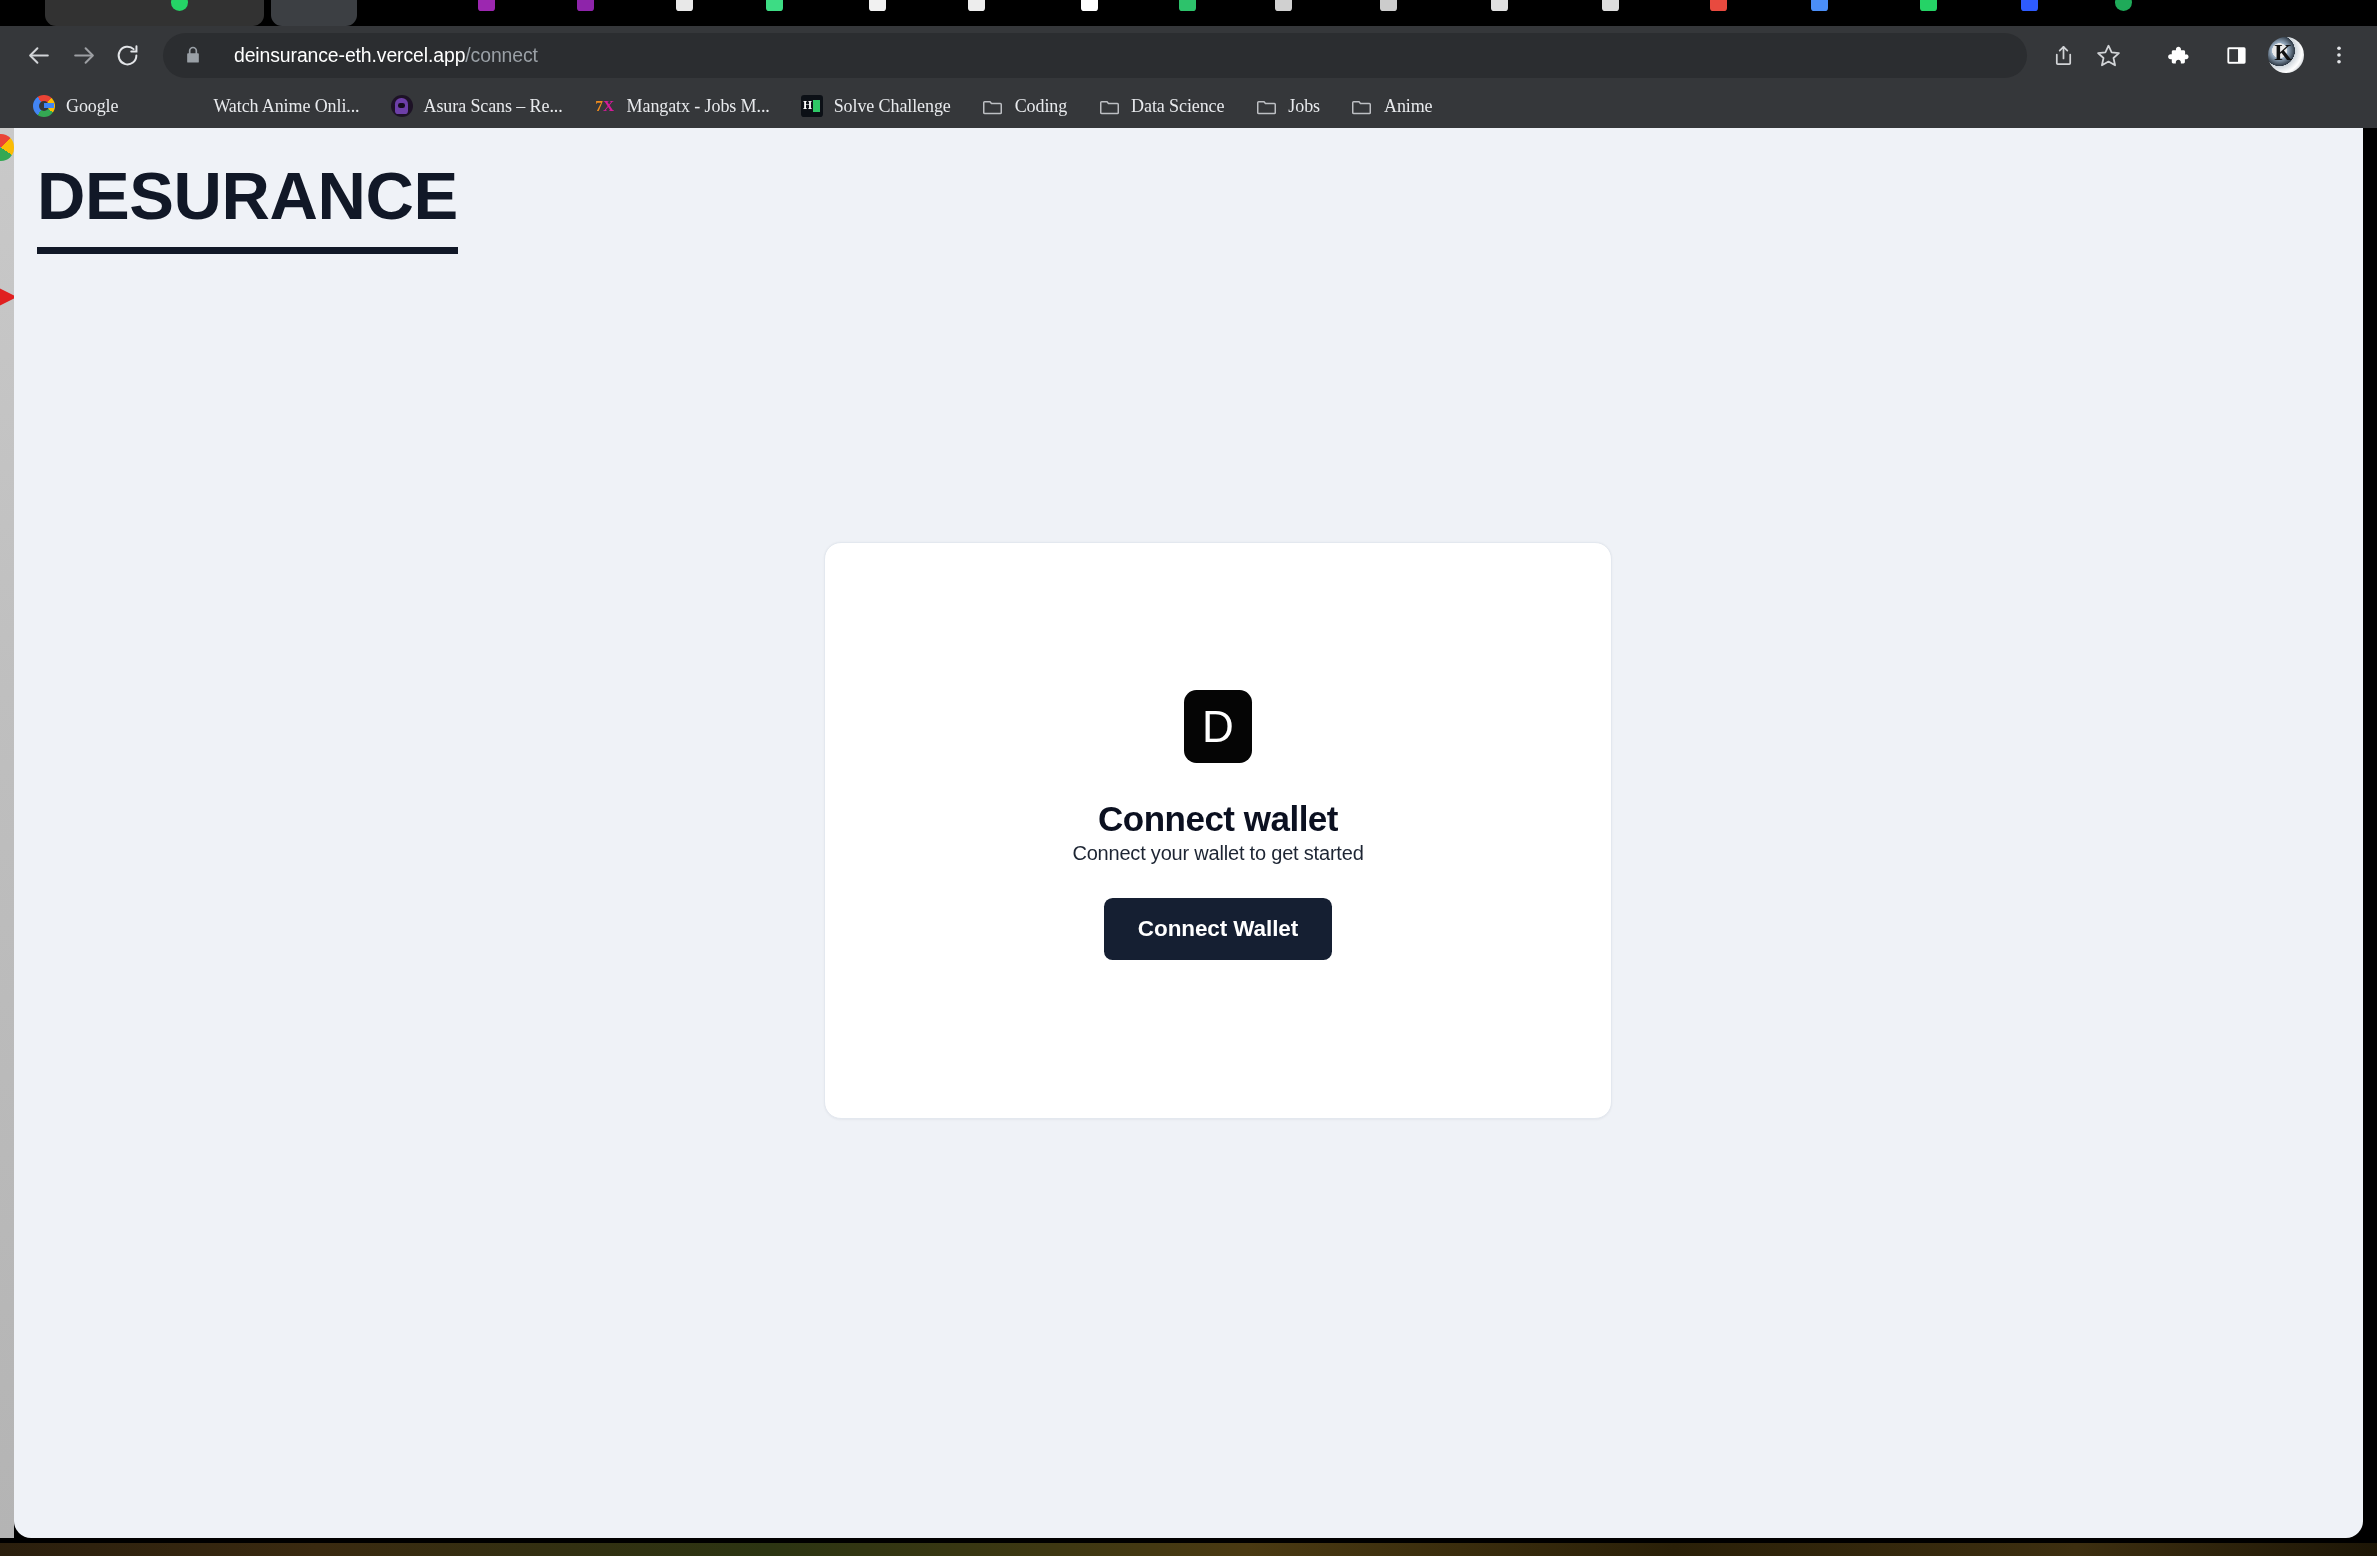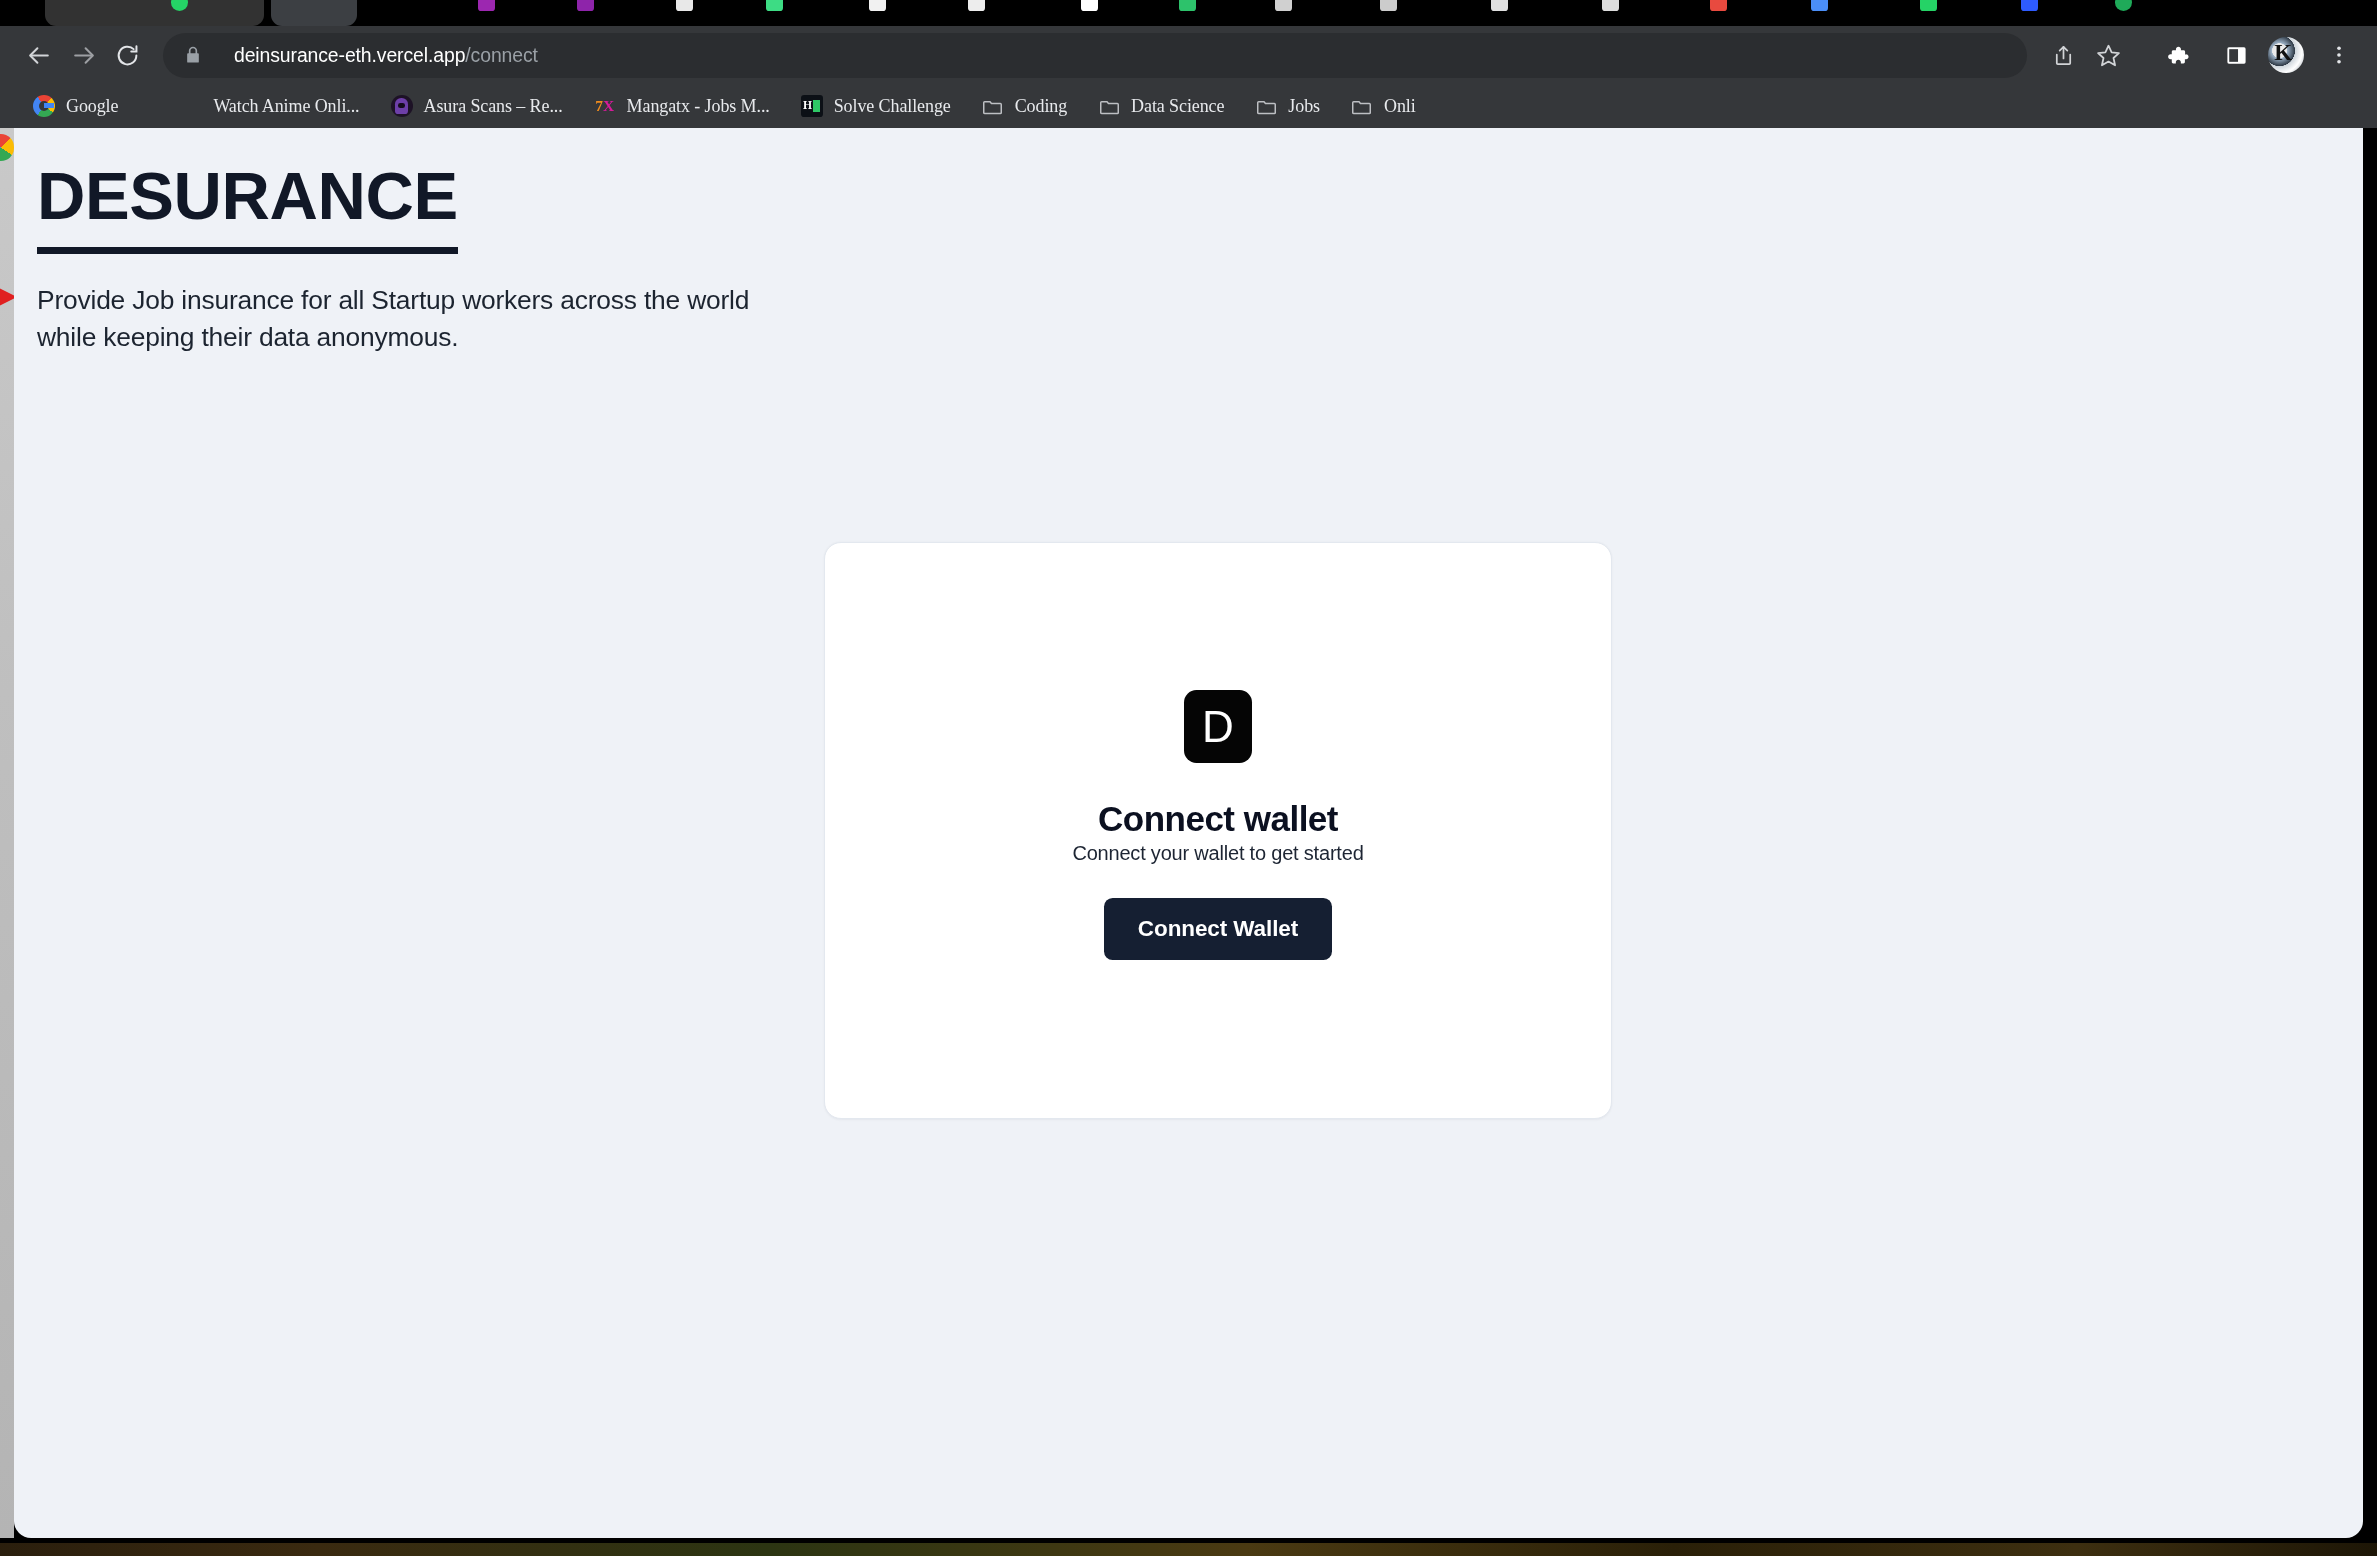--- a/index.html
+++ b/index.html
@@ -522,35 +522,34 @@
       </span>
       <span class="bookmark-label">Jobs</span>
     </div>
 
     <div class="bookmark">
       <span class="bm-icon ico-folder">
         <svg width="21" height="21" viewBox="0 0 24 24" fill="none" stroke="#bdbfc3" stroke-width="1.7" stroke-linejoin="round">
           <path d="M3 6.5h6.2l1.6 2.1H21c.6 0 1 .4 1 1V19c0 .6-.4 1-1 1H3c-.6 0-1-.4-1-1V7.5c0-.6.4-1 1-1z"></path>
         </svg>
       </span>
-      <span class="bookmark-label">Onli</span>
+      <span class="bookmark-label">Anime</span>
     </div>
 
   </div>
 
   <div id="left-dock">
     <div class="dock-app" style="top:6.2px;background:conic-gradient(from -35deg,#ea4335 0deg 80deg,#fbbc05 80deg 160deg,#34a853 160deg 250deg,#4285f4 250deg 360deg);border-radius:50%;"></div>
     <div class="dock-app" style="top:152px;width:34px;height:34px;left:-17px;background:#e02020;clip-path:polygon(0 0,100% 50%,0 100%);"></div>
   </div>
 
   <div id="page-viewport">
 
     <div id="site-header">
       <h1 id="brand-title">DESURANCE</h1>
-      <p id="brand-tagline">Provide Job insurance for all Startup workers across the world while keeping their data anonymous.</p>
     </div>
 
     <div id="connect-card">
       <div id="brand-logo-mark">D</div>
       <div id="card-title">Connect wallet</div>
       <div id="card-subtitle">Connect your wallet to get started</div>
       <button id="connect-wallet-button">Connect Wallet</button>
     </div>
 
   </div>

